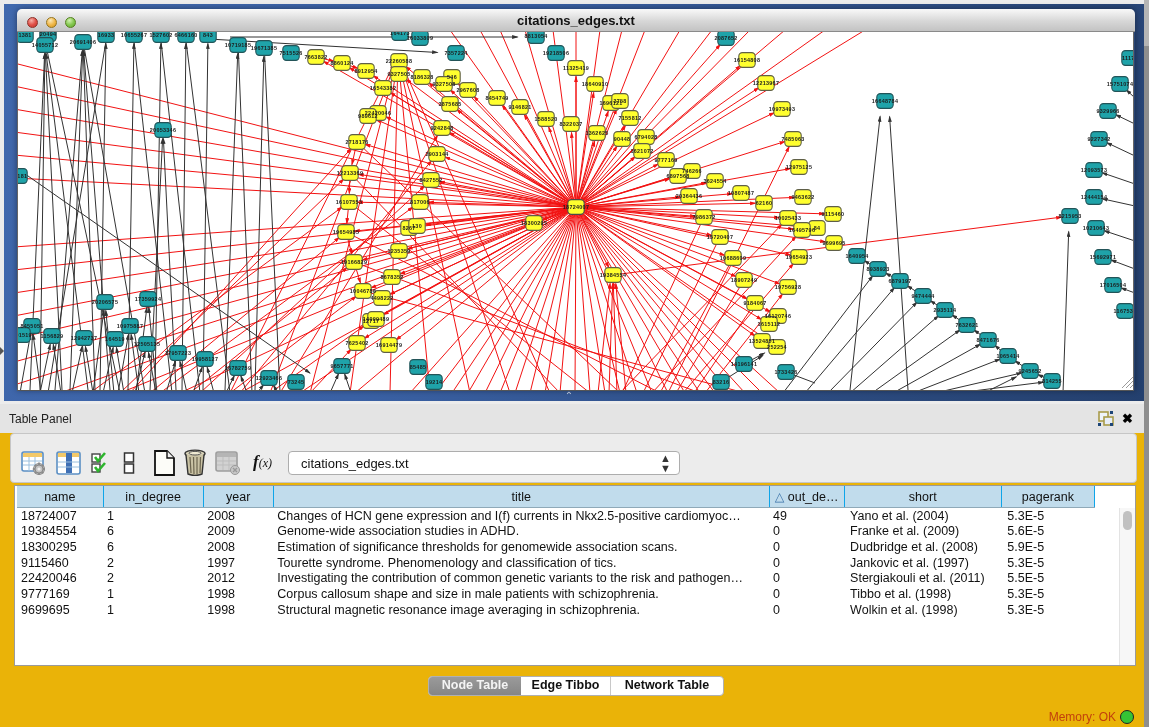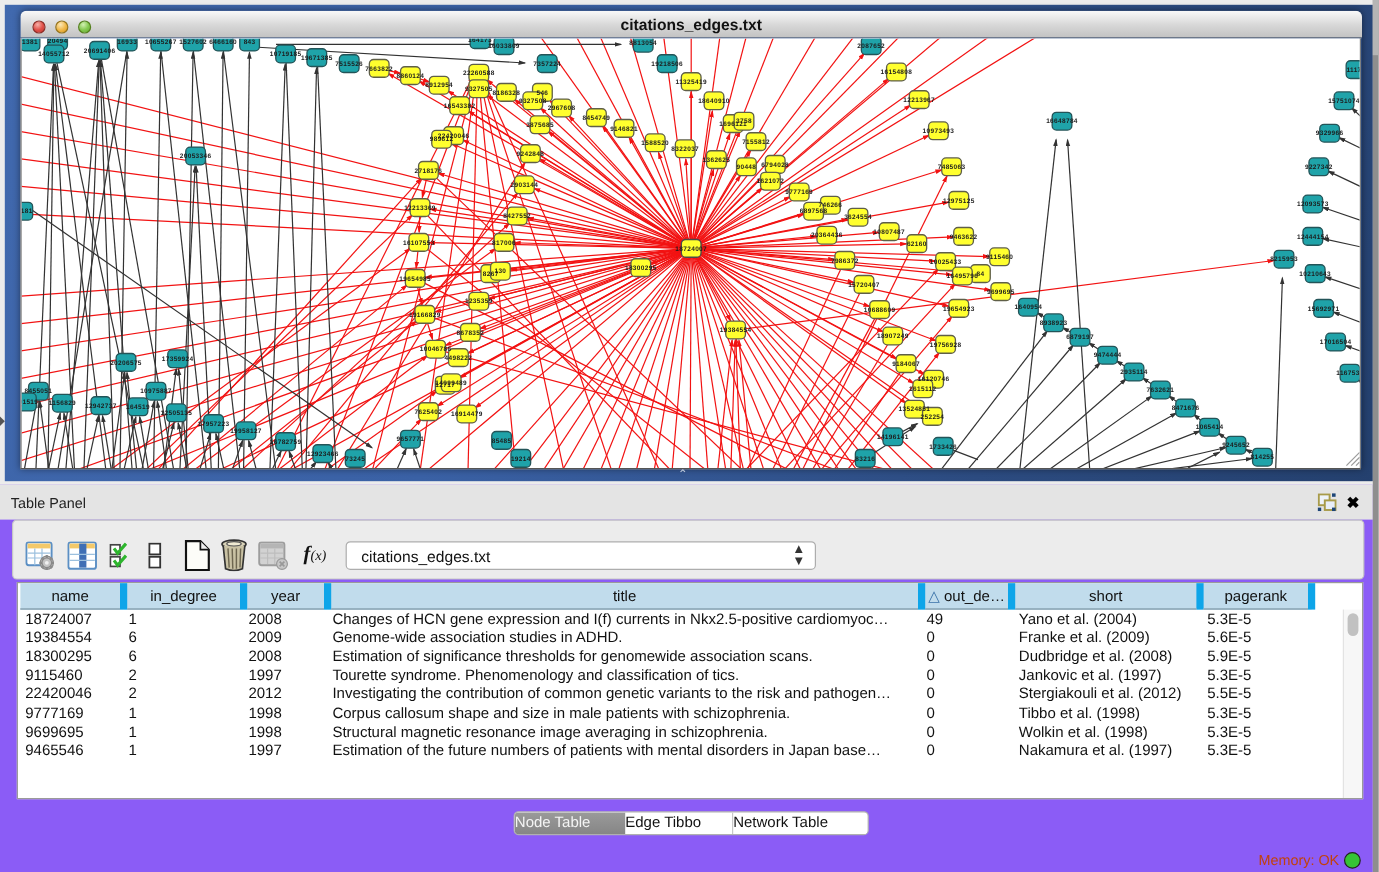--- a/index.html
+++ b/index.html
@@ -14,41 +14,41 @@
      border-radius:5px 5px 0 0;border-bottom:1px solid #8a8a8a;}
   #titlebar .title{position:absolute;left:0;right:0;top:4px;text-align:center;
      font-size:13px;font-weight:bold;color:#111;}
   .tl{position:absolute;top:8px;width:11px;height:11px;border-radius:50%;}
   #tl-r{left:10px;background:radial-gradient(circle at 38% 28%,#f6b0a8,#e05048 52%,#c03830);border:1px solid #8e2f28;box-sizing:border-box;}
   #tl-y{left:29px;background:radial-gradient(circle at 38% 28%,#fbe8b8,#f0b84a 52%,#d2941f);border:1px solid #96741c;box-sizing:border-box;}
   #tl-g{left:48px;background:radial-gradient(circle at 38% 28%,#d2f0b2,#84c850 52%,#62a832);border:1px solid #55801e;box-sizing:border-box;}
   #netcontent{position:absolute;left:0;top:23px;width:1117px;height:358px;
      background:#fff;border-left:1px solid #666;border-right:1px solid #666;border-bottom:1px solid #555;overflow:hidden;box-sizing:border-box;height:359px;}
 
-  #tablepanel{position:absolute;left:0px;top:404px;width:1144px;height:323px;background:#8b5cf6;}
+  #tablepanel{position:absolute;left:0px;top:404px;width:1144px;height:323px;background:#eab308;}
   #tp-head{position:absolute;left:0;top:0;width:100%;height:29px;background:#e4e4e4;}
   #tp-head .lbl{position:absolute;left:9px;top:8px;font-size:12px;color:#222;}
   #tp-x{position:absolute;right:11px;top:7px;font-size:13px;color:#000;font-weight:bold;}
   #toolbar{position:absolute;left:10px;top:29px;width:1125px;height:48px;
      background:#ececec;border:1px solid #c6c6c6;border-radius:4px;}
   #combo{position:absolute;left:277px;top:17px;width:392px;height:24px;background:#fff;
      border:1px solid #adadad;border-radius:4px;font-size:13px;color:#111;
      line-height:23px;padding-left:12px;box-sizing:border-box;}
   #combo .arr{position:absolute;right:8px;top:1px;font-size:11px;color:#333;line-height:10px;}
   #tablewrap{position:absolute;left:14px;top:81px;width:1120px;height:179px;background:#fff;
      border:1px solid #9a9a9a;}
   table{border-collapse:collapse;table-layout:fixed;width:1078px;font-size:12.5px;margin-left:2px;}
   th{background:#c1dcec;font-weight:normal;color:#111;height:21px;
-     border-right:6px solid #0ea5e9;border-bottom:1px solid #8fa9b8;padding:0;font-size:12.5px;}
+     border-right:1px solid #0ea5e9;border-bottom:1px solid #8fa9b8;padding:0;font-size:12.5px;}
   td{height:15.66px;padding:0 0 0 4px;color:#111;white-space:nowrap;overflow:hidden;}
   #scrollbar{position:absolute;right:0px;top:22px;width:15px;height:157px;background:#f7f7f7;border-left:1px solid #e3e3e3;}
   #thumb{position:absolute;left:2.5px;top:3px;width:9px;height:19px;background:#c1c1c1;border-radius:5px;}
   #tabs{position:absolute;left:428px;top:272px;height:18px;border:1px solid #b0b0b0;
      border-radius:4px;overflow:hidden;font-size:12.5px;background:#fff;display:flex;}
-  #tabs div{line-height:17px;color:#111;}
+  #tabs div{line-height:17px;color:#111;text-align:center;font-weight:bold;}
   #tabs .t1{width:92px;}#tabs .t2{width:89px;}#tabs .t3{width:112px;}
   #tabs .sel{background:linear-gradient(#9a9a9a,#868686);color:#f4f4f4;}
   #tabs .sep{width:1px;padding:0;background:#c8c8c8;}
   #status{position:absolute;left:0;top:699px;width:1149px;height:28px;}
   #mem{position:absolute;right:33px;top:11px;font-size:12px;color:#c2410c;}
   #memdot{position:absolute;right:15px;top:11px;width:12px;height:12px;border-radius:50%;
      background:#35c435;border:1px solid #222;}
   #rightstrip{position:absolute;right:0;top:0;width:5px;height:727px;background:#8e8e8e;}
   #rs-thumb{position:absolute;right:0;top:0;width:5px;height:46px;background:#b5b5b5;}
   .ltri{position:absolute;left:0px;top:347px;width:0;height:0;
@@ -781,48 +781,39 @@
             <td>0</td>
             <td style="padding-left:6px">Jankovic et al. (1997)</td>
             <td style="padding-left:6px">5.3E-5</td>
           </tr>
 <tr>
             <td>22420046</td>
             <td>2</td>
             <td>2012</td>
             <td>Investigating the contribution of common genetic variants to the risk and pathogen…</td>
             <td>0</td>
-            <td style="padding-left:6px">Stergiakouli et al. (2012)</td>
+            <td style="padding-left:6px">Stergiakouli et al. (2011)</td>
             <td style="padding-left:6px">5.5E-5</td>
           </tr>
 <tr>
             <td>9777169</td>
             <td>1</td>
             <td>1998</td>
             <td>Corpus callosum shape and size in male patients with schizophrenia.</td>
             <td>0</td>
             <td style="padding-left:6px">Tibbo et al. (1998)</td>
             <td style="padding-left:6px">5.3E-5</td>
           </tr>
 <tr>
             <td>9699695</td>
             <td>1</td>
             <td>1998</td>
             <td>Structural magnetic resonance image averaging in schizophrenia.</td>
             <td>0</td>
             <td style="padding-left:6px">Wolkin et al. (1998)</td>
-            <td style="padding-left:6px">5.3E-5</td>
-          </tr>
-<tr>
-            <td>9465546</td>
-            <td>1</td>
-            <td>1997</td>
-            <td>Estimation of the future numbers of patients with mental disorders in Japan base…</td>
-            <td>0</td>
-            <td style="padding-left:6px">Nakamura et al. (1997)</td>
             <td style="padding-left:6px">5.3E-5</td>
           </tr>
     </tbody>
     </table>
     <div id="scrollbar">
         <div id="thumb"></div>
       </div>
   </div>
   <div id="tabs">
     <div class="sel t1">Node Table</div>

